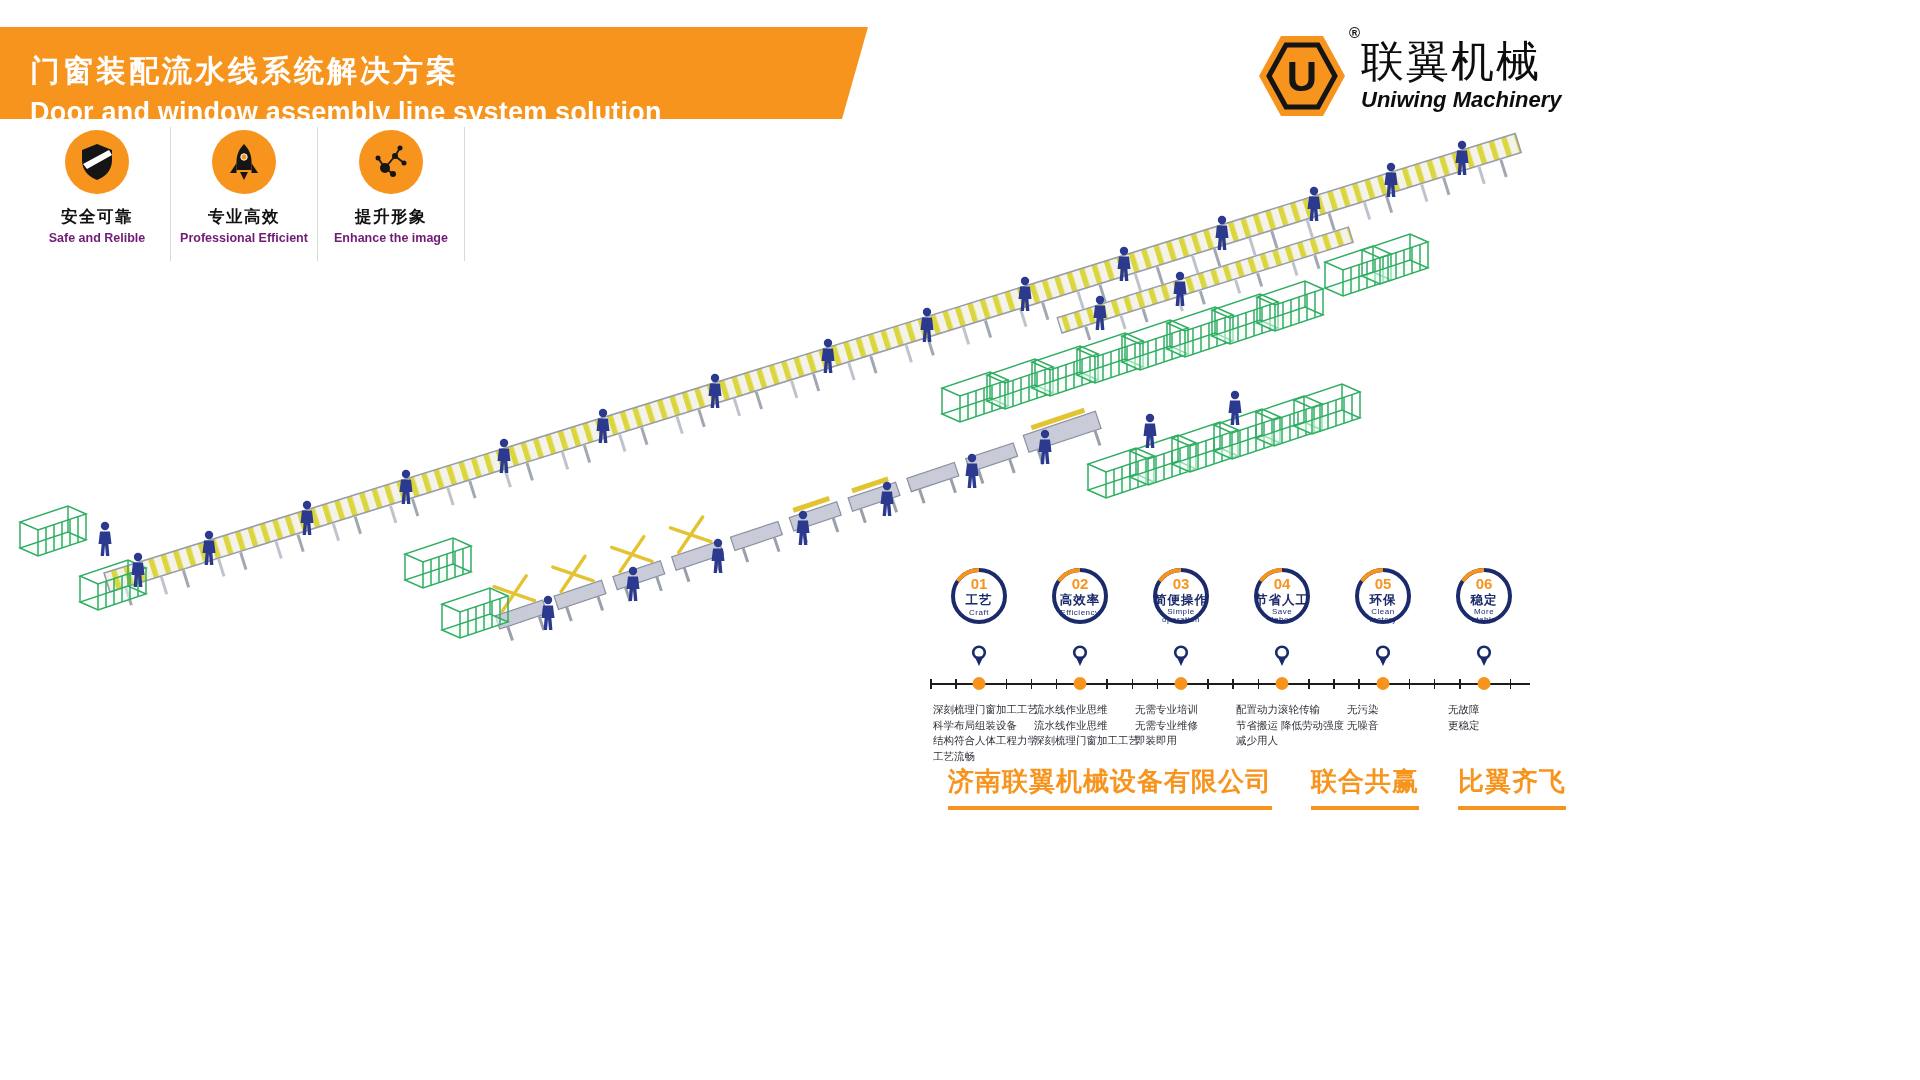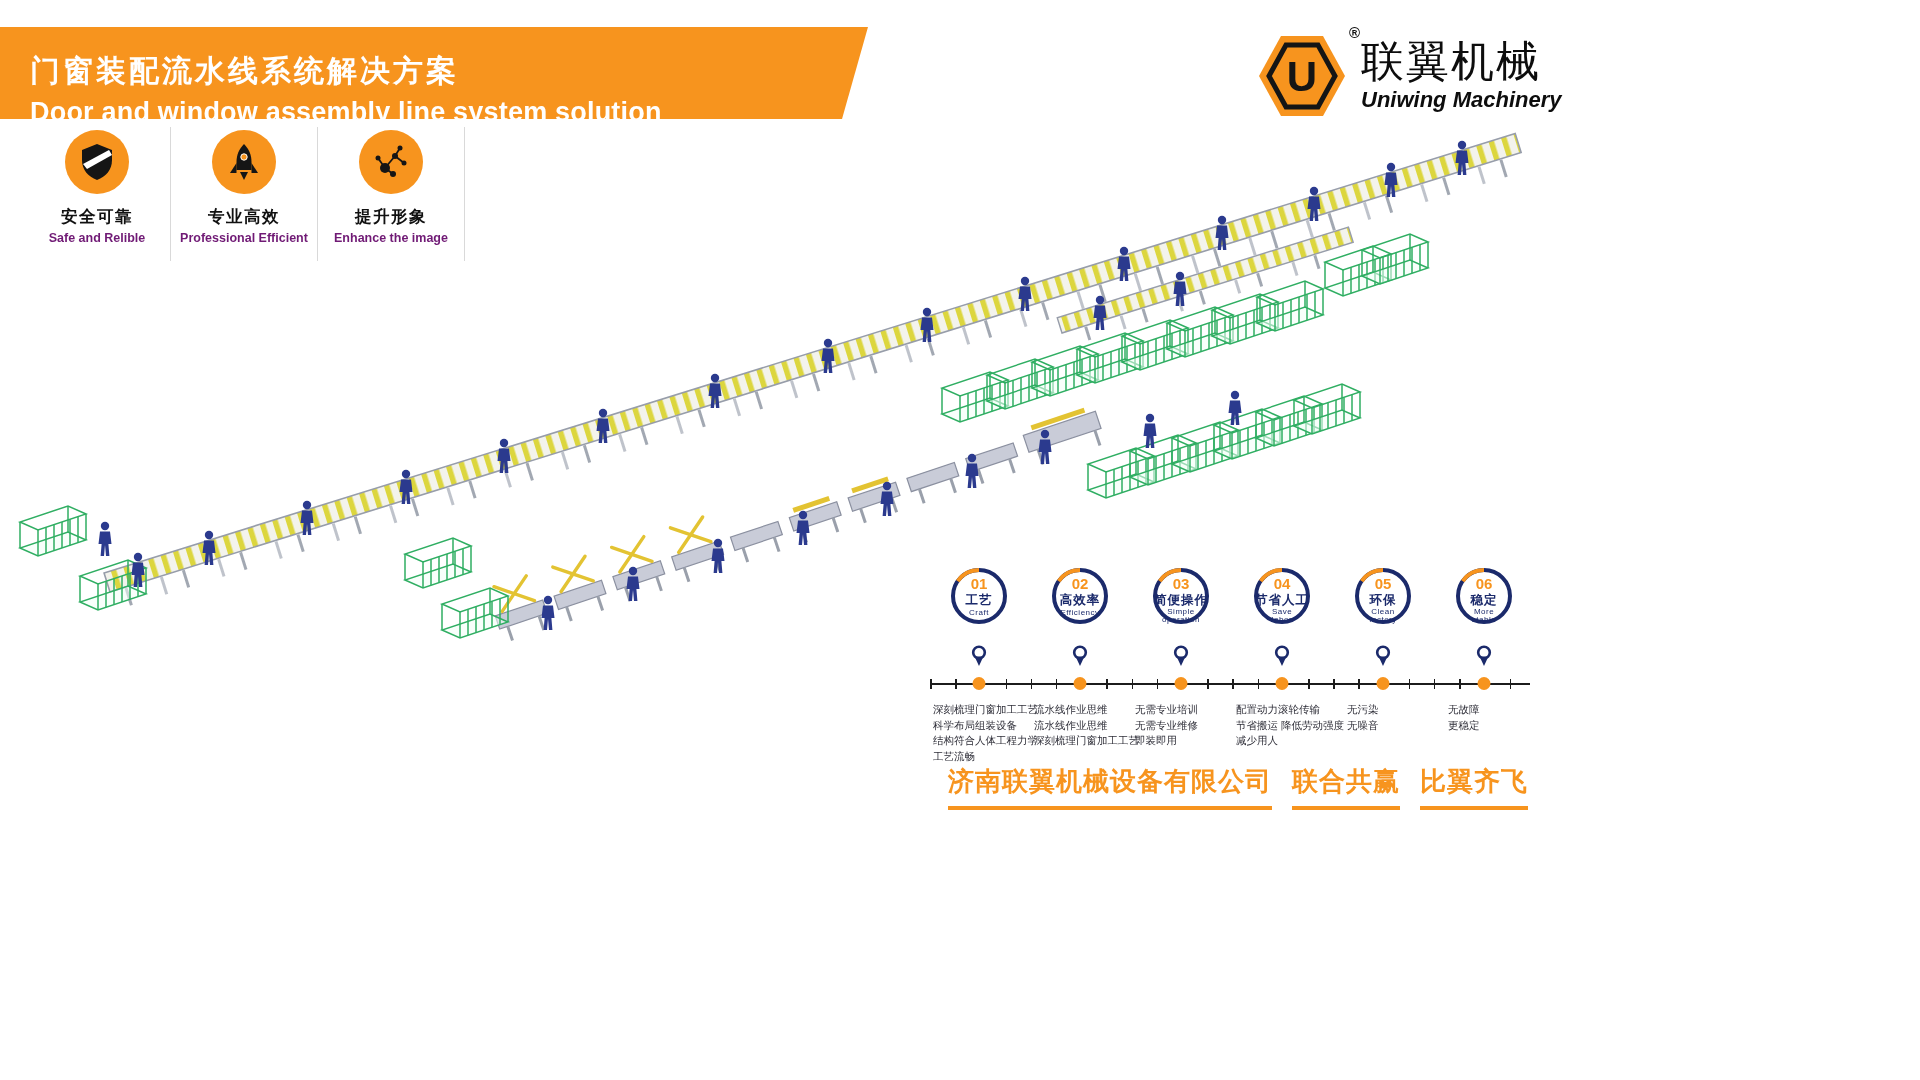--- a/index.html
+++ b/index.html
@@ -39,21 +39,21 @@
   .tl-num { font-size:15px; font-weight:bold; fill:#F7941E; text-anchor:middle; }
   .tl-zh  { font-size:12.5px; font-weight:bold; fill:#1b2a6b; text-anchor:middle; letter-spacing:1px; }
   .tl-en  { font-size:8px; fill:#1b2a6b; text-anchor:middle; letter-spacing:0.5px; }
   .tl-pin { position:absolute; top:78px; left:50%; transform:translateX(-50%); }
   .tl-dot { position:absolute; top:111px; left:50%; transform:translateX(-50%);
             width:13px; height:13px; border-radius:50%; background:#F7941E; }
   .tl-details { position:absolute; top:136px; left:5px; font-size:10.5px; line-height:15.5px;
                 color:#2e2e38; white-space:nowrap; }
   .tl-item:nth-child(5) .tl-details, .tl-item:nth-child(6) .tl-details { left:15px; }
 
-  .footer { position:absolute; left:948px; top:764px; display:flex; gap:20px; z-index:3; }
+  .footer { position:absolute; left:948px; top:764px; display:flex; gap:39px; z-index:3; }
   .footer-item { font-size:26px; font-weight:bold; color:#F7941E; letter-spacing:1px;
                  padding-bottom:7px; border-bottom:4px solid #F7941E; white-space:nowrap; }
 </style>
 </head>
 <body>
 
 <div class="page">
 
   <svg class="illustration" viewBox="0 0 1920 1080">
     <defs>

